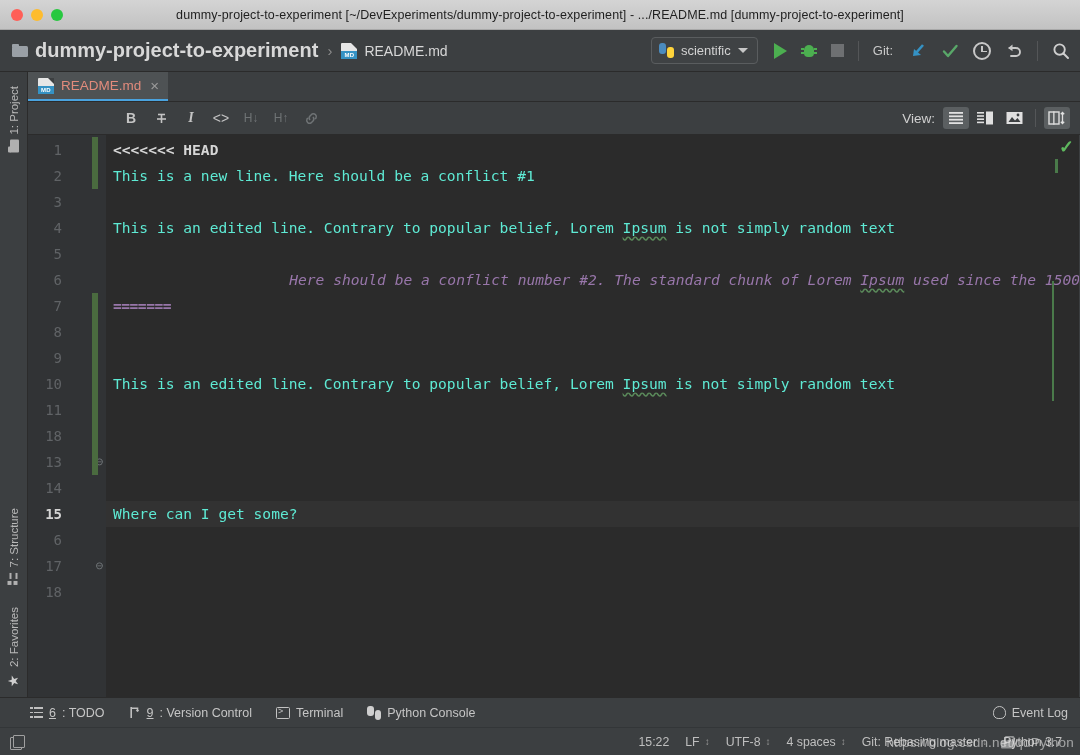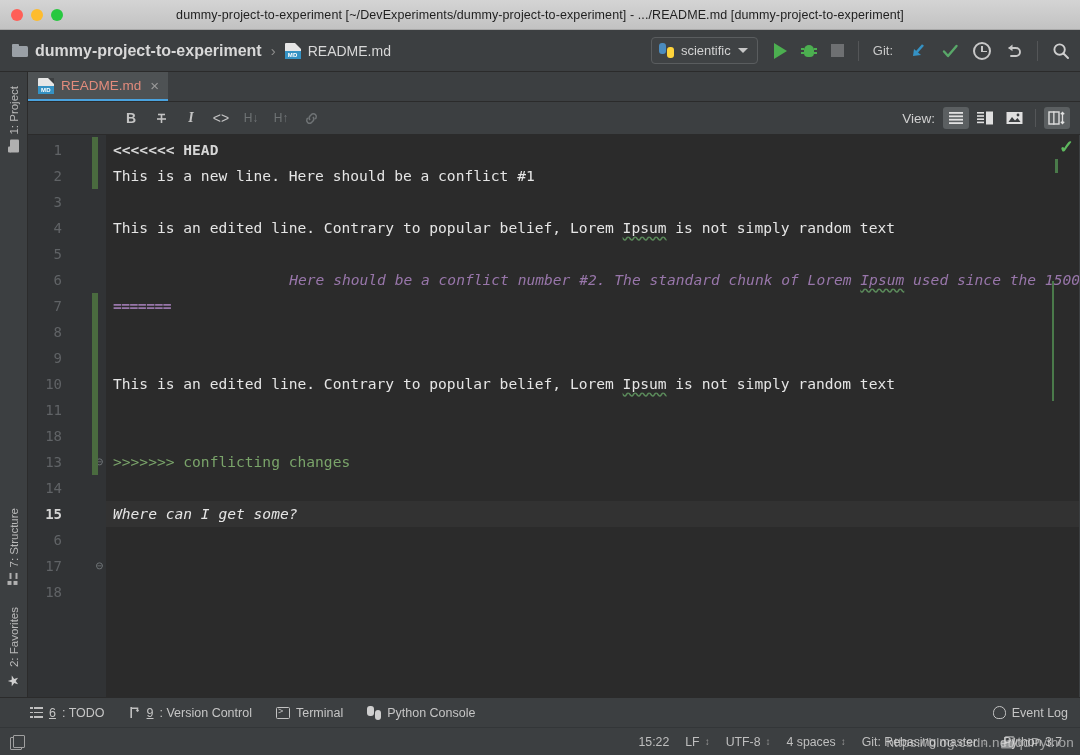--- a/index.html
+++ b/index.html
@@ -48,21 +48,21 @@
     width: 16px; height: 13px; position: relative; display:inline-block;
   }
   .folder-icon::before {
     content:''; position:absolute; left:0; top:2px; width:16px; height:11px;
     background:#9aa0a6; border-radius:1.5px;
   }
   .folder-icon::after {
     content:''; position:absolute; left:0; top:0px; width:7px; height:3px;
     background:#9aa0a6; border-radius:1px 1px 0 0;
   }
-  .bc-project { font-size: 16px; font-weight: bold; color: #d8d8d8; }
+  .bc-project { font-size: 20px; font-weight: bold; color: #d8d8d8; }
   .bc-sep { color: #8d8d8d; font-size: 15px; padding: 0 2px; }
   .md-icon {
     width: 16px; height: 16px; position: relative; display:inline-block;
     background: #e6e6e6; border-radius: 1px;
   }
   .md-icon::before {
     content:''; position:absolute; right:0; top:0; width:0; height:0;
     border-left:6px solid transparent; border-top:6px solid #3c3f41;
   }
   .md-icon .mdtag {
@@ -200,21 +200,21 @@
   .codearea {
     position: absolute; left: 78px; top: 0; right: 0; bottom: 0;
     font-family: "DejaVu Sans Mono", monospace;
     font-size: 14.6px; line-height: 26px;
   }
   .cline {
     position: absolute; left: 0; right: 0; height: 26px;
     white-space: pre; padding-left: 7px; color: #a9b7c6;
   }
   .cline.curline { background: #323232; }
-  .c-plain { color: #e5e5e5; }
+  .c-plain { color: #5eead4; }
   .c-conflict { color: #d6d6d6; font-weight: bold; }
   .c-purple { color: #9876aa; font-style: italic; }
   .c-purple-b { color: #9876aa; font-weight:bold; font-style: normal; letter-spacing:-0.5px;}
   .c-green { color: #7aa46a; }
   .typo { text-decoration: underline; text-decoration-style: wavy; text-decoration-color:#5a8a5a; text-underline-offset: 3px; }
   .wrapguide { position: absolute; top: 146px; width: 2px; height: 120px; background: #4a7a4a; right: 26px; }
   .caretmark { position:absolute; width:3px; height:14px; background:#4a7a4a; right:22px; top:24px; }
   .inspect-ok {
     position: absolute; right: 6px; top: 3px; font-size: 18px; color: #5eb85e; line-height:1;
     font-weight: bold;
@@ -474,23 +474,22 @@
             <div class="cline" style="top: 2px;"><span class="c-conflict">&lt;&lt;&lt;&lt;&lt;&lt;&lt; HEAD</span></div>
             <div class="cline" style="top: 28px;"><span class="c-plain">This is a new line. Here should be a conflict #1</span></div>
             <div class="cline" style="top: 54px;"></div>
             <div class="cline" style="top: 80px;"><span class="c-plain">This is an edited line. Contrary to popular belief, Lorem </span><span class="c-plain typo">Ipsum</span><span class="c-plain"> is not simply random text</span></div>
             <div class="cline" style="top: 106px;"></div>
             <div class="cline" style="top: 132px; text-align: right;"><span class="c-purple">Here should be a conflict number #2. The standard chunk of Lorem </span><span class="c-purple typo">Ipsum</span><span class="c-purple"> used since the 1500</span></div>
             <div class="cline" style="top: 158px;"><span class="c-purple-b">=======</span></div>
             <div class="cline" style="top: 210px;"></div>
             <div class="cline" style="top: 236px;"><span class="c-plain">This is an edited line. Contrary to popular belief, Lorem </span><span class="c-plain typo">Ipsum</span><span class="c-plain"> is not simply random text</span></div>
             <div class="cline" style="top: 262px;"></div>
-            <div class="cline" style="top: 314px;"><span class="c-green">&gt;&gt;&gt;&gt;&gt;&gt;&gt; conflicting changes</span></div>
             <div class="cline" style="top: 340px;"></div>
-            <div class="cline curline" style="top: 366px; font-style: italic;"><span class="c-plain">Where can I get some?</span></div>
+            <div class="cline curline" style="top: 366px;"><span class="c-plain">Where can I get some?</span></div>
             <div class="cline" style="top: 392px;"></div>
             <div class="cline" style="top: 444px;"></div>
           </div>
         <div class="wrapguide"></div>
         <div class="caretmark"></div>
         <div class="inspect-ok">✓</div>
         <div class="editor-right-edge"></div>
       </div>
     </div>
   </div>

